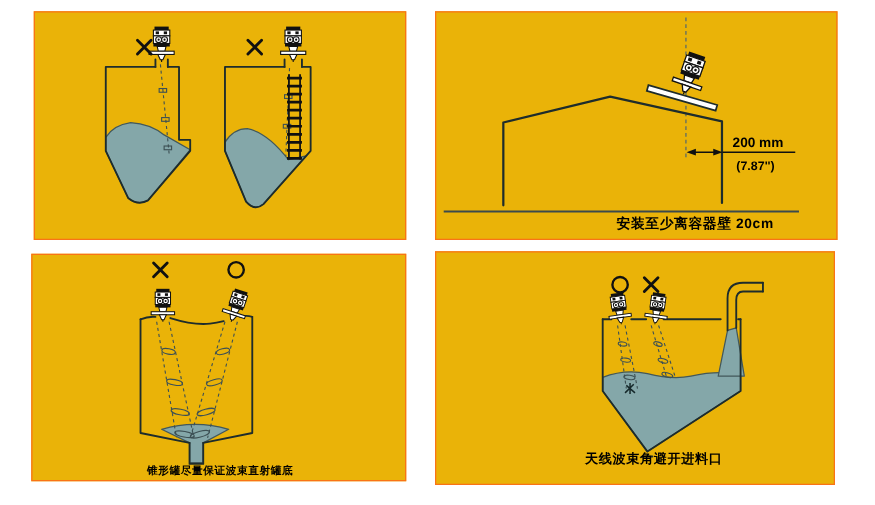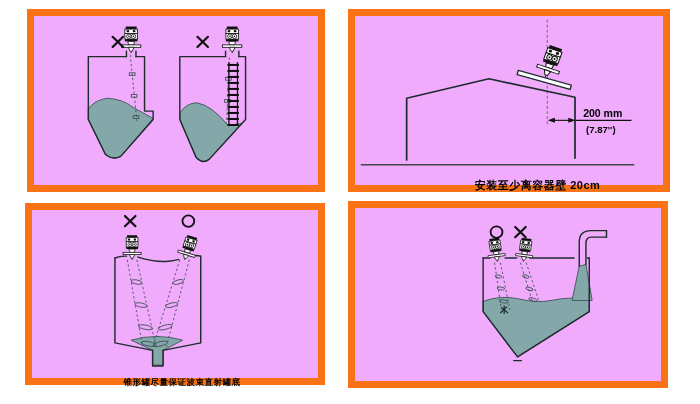--- a/index.html
+++ b/index.html
@@ -2,34 +2,34 @@
 <html><head>
 <meta charset="utf-8">
 <style>
   html,body{margin:0;padding:0;}
   body{
     width:700px;height:404px;position:relative;
     background:#ffffff;overflow:hidden;
     font-family:"Liberation Sans","DejaVu Sans",sans-serif;
   }
   .panel{
-    position:absolute;background:#f0abfc;border:7px solid #f97316;
+    position:absolute;background:#eab308;border:1px solid #f97316;
     box-sizing:border-box;
   }
   #panel-tl{left:27px;top:9px;width:298px;height:183px;}
   #panel-tr{left:348px;top:9px;width:322px;height:183px;}
   #panel-bl{left:25px;top:203px;width:300px;height:182px;}
   #panel-br{left:348px;top:201px;width:320px;height:187px;}
   .panel svg{display:block;width:100%;height:100%;}
   .caption{
     position:absolute;text-align:center;color:#000;font-weight:bold;
     letter-spacing:0.5px;line-height:1.1;white-space:nowrap;
   }
   #cap-tl{left:105px;top:156px;width:150px;font-size:9px;}
-  #cap-tr{left:95px;top:163px;width:175px;font-size:11px;}
+  #cap-tr{left:95px;top:163px;width:175px;font-size:11px;text-align:right;}
   #cap-bl{left:60px;top:168px;width:180px;font-size:8.5px;}
   #cap-br{left:84px;top:160px;width:180px;font-size:10.5px;}
   .outline{stroke:#1e2c2c;stroke-width:1.5;fill:none;stroke-linejoin:round;stroke-linecap:round;}
   .outline2{stroke:#1e2c2c;stroke-width:1.8;fill:none;stroke-linejoin:round;stroke-linecap:round;}
   .material{fill:#84a7a9;stroke:#42585b;stroke-width:1;stroke-linejoin:round;}
   .beam{stroke:#3d5054;stroke-width:0.9;fill:none;stroke-dasharray:2.5 2.5;}
   .beammark{stroke:#3d5054;stroke-width:0.9;fill:none;}
   .ladder-rail{stroke:#101010;stroke-width:1.4;}
   .ladder-rung{stroke:#101010;stroke-width:2.2;}
   .dimline{stroke:#101010;stroke-width:1.2;}
@@ -186,13 +186,14 @@
       <path class="beam" d="M173,59 L185.5,101 M179,59 L192.5,101"></path>
       <ellipse class="beammark" cx="178.5" cy="74" rx="3.5" ry="1.6" transform="rotate(17 178.5 74)"></ellipse>
       <ellipse class="beammark" cx="182.5" cy="87.5" rx="4" ry="1.6" transform="rotate(17 182.5 87.5)"></ellipse>
       <ellipse class="beammark" cx="186" cy="99" rx="4.5" ry="1.7" transform="rotate(17 186 99)"></ellipse>
     </g>
     <use href="#sensor" transform="translate(149,58) rotate(-8) scale(0.78) translate(-12,-32.5)"></use>
     <use href="#sensor" transform="translate(176,58) rotate(8) scale(0.78) translate(-12,-32.5)"></use>
     <use href="#mark-o" transform="translate(148,26)"></use>
     <use href="#mark-x" transform="translate(173,26)"></use>
   </svg>
+  <div class="caption" id="cap-br">天线波束角避开进料口</div>
 </div>
 
 </body></html>

